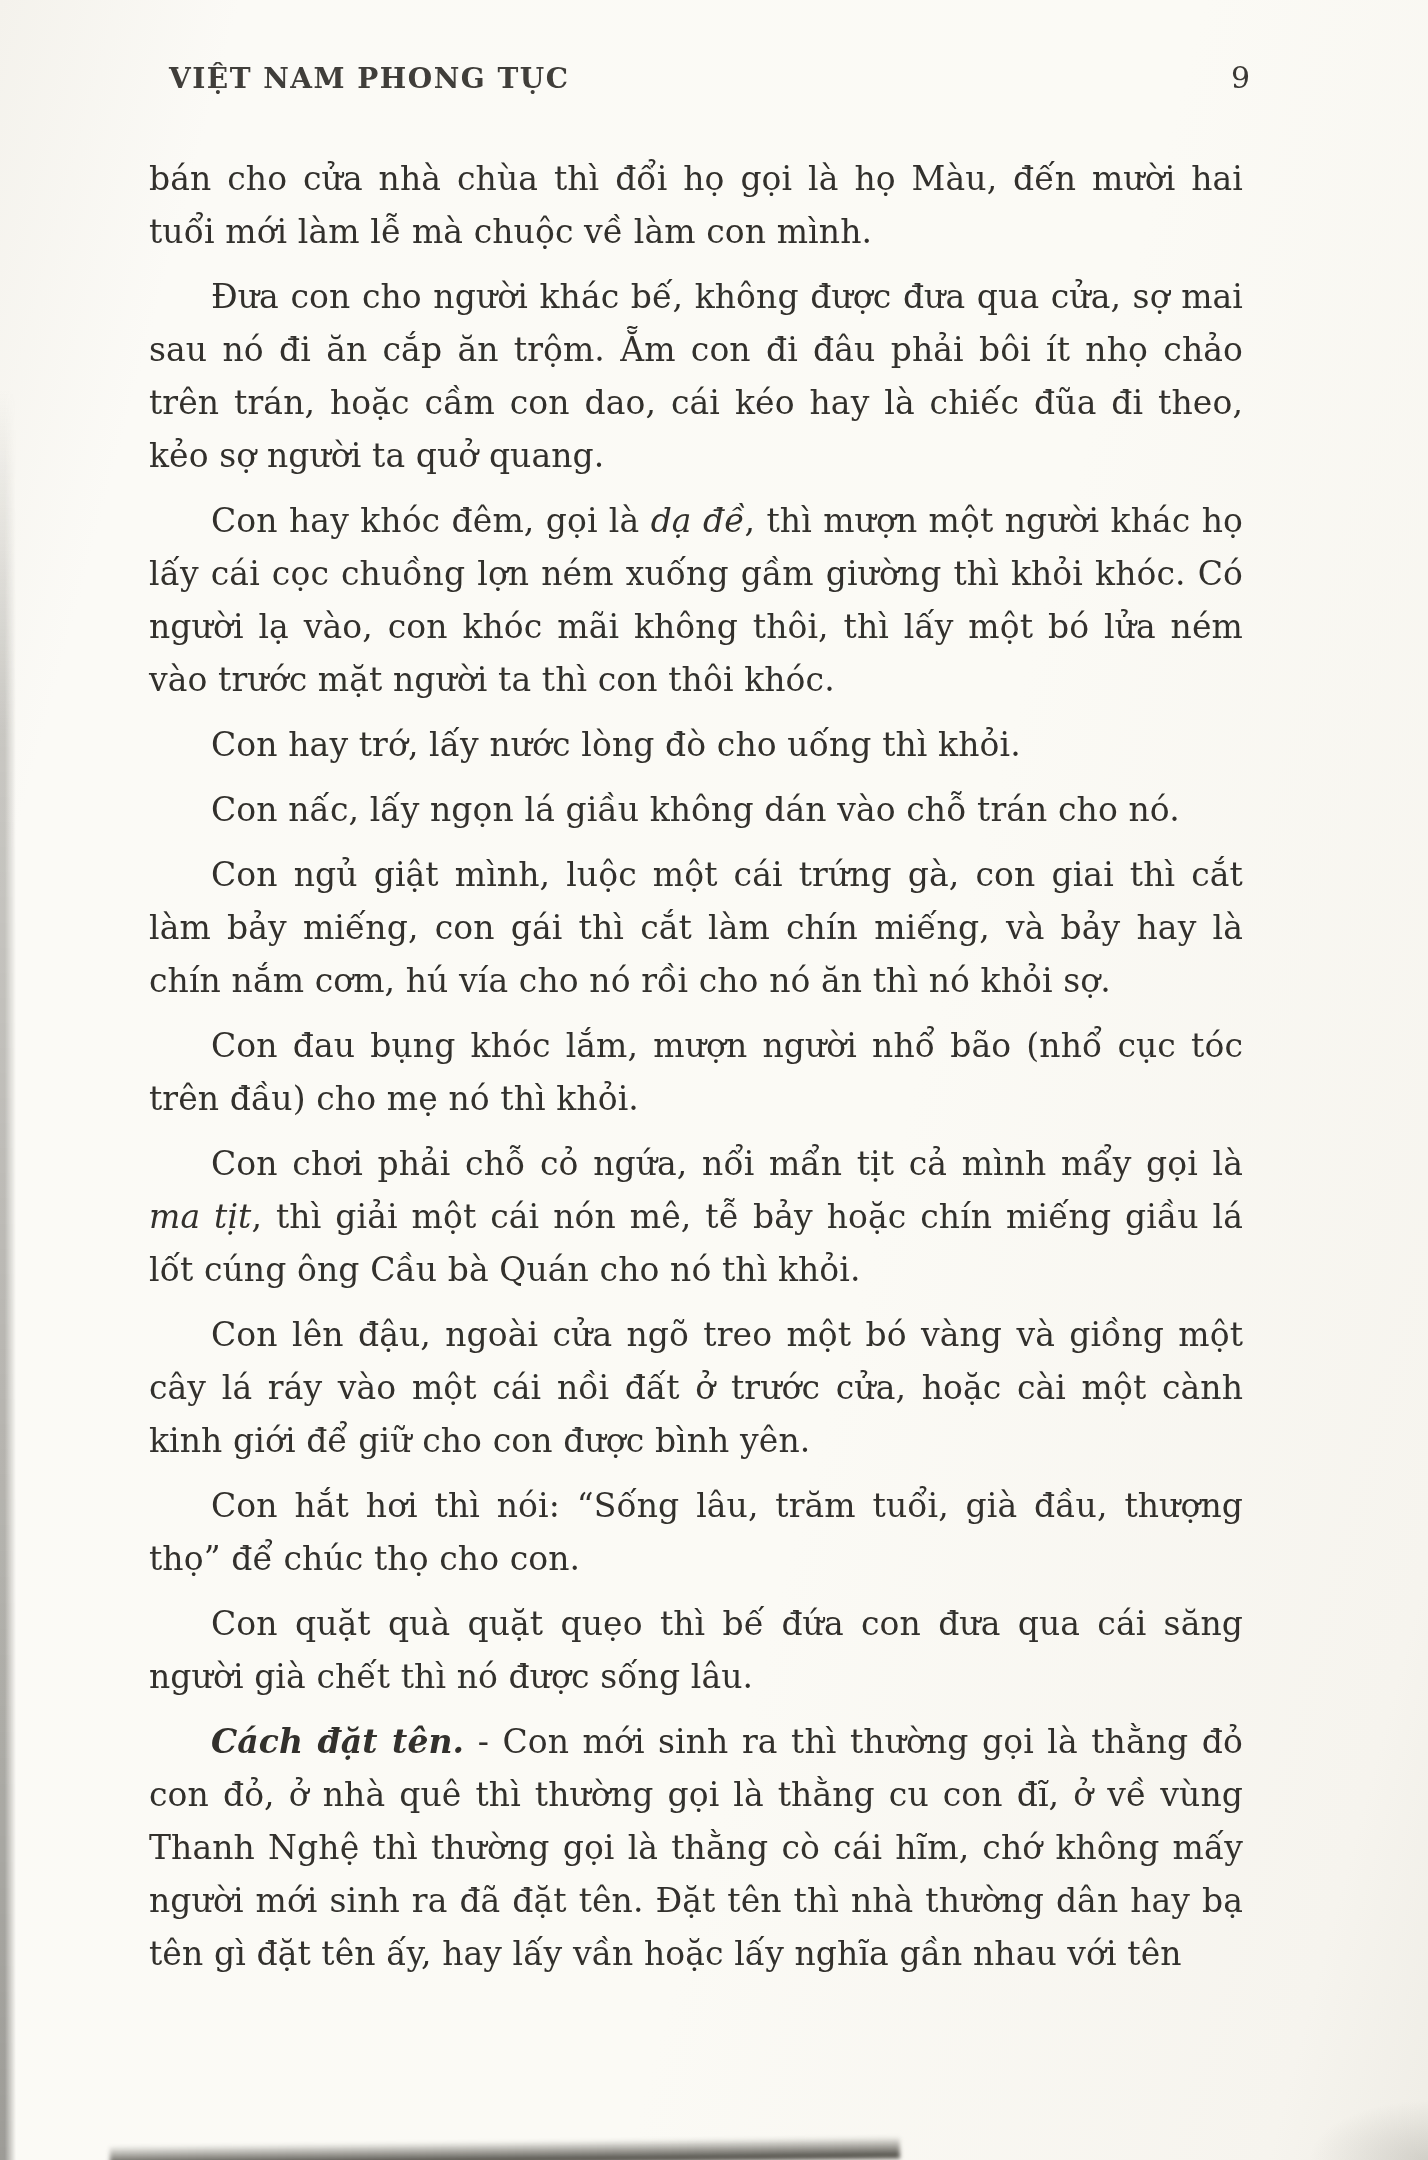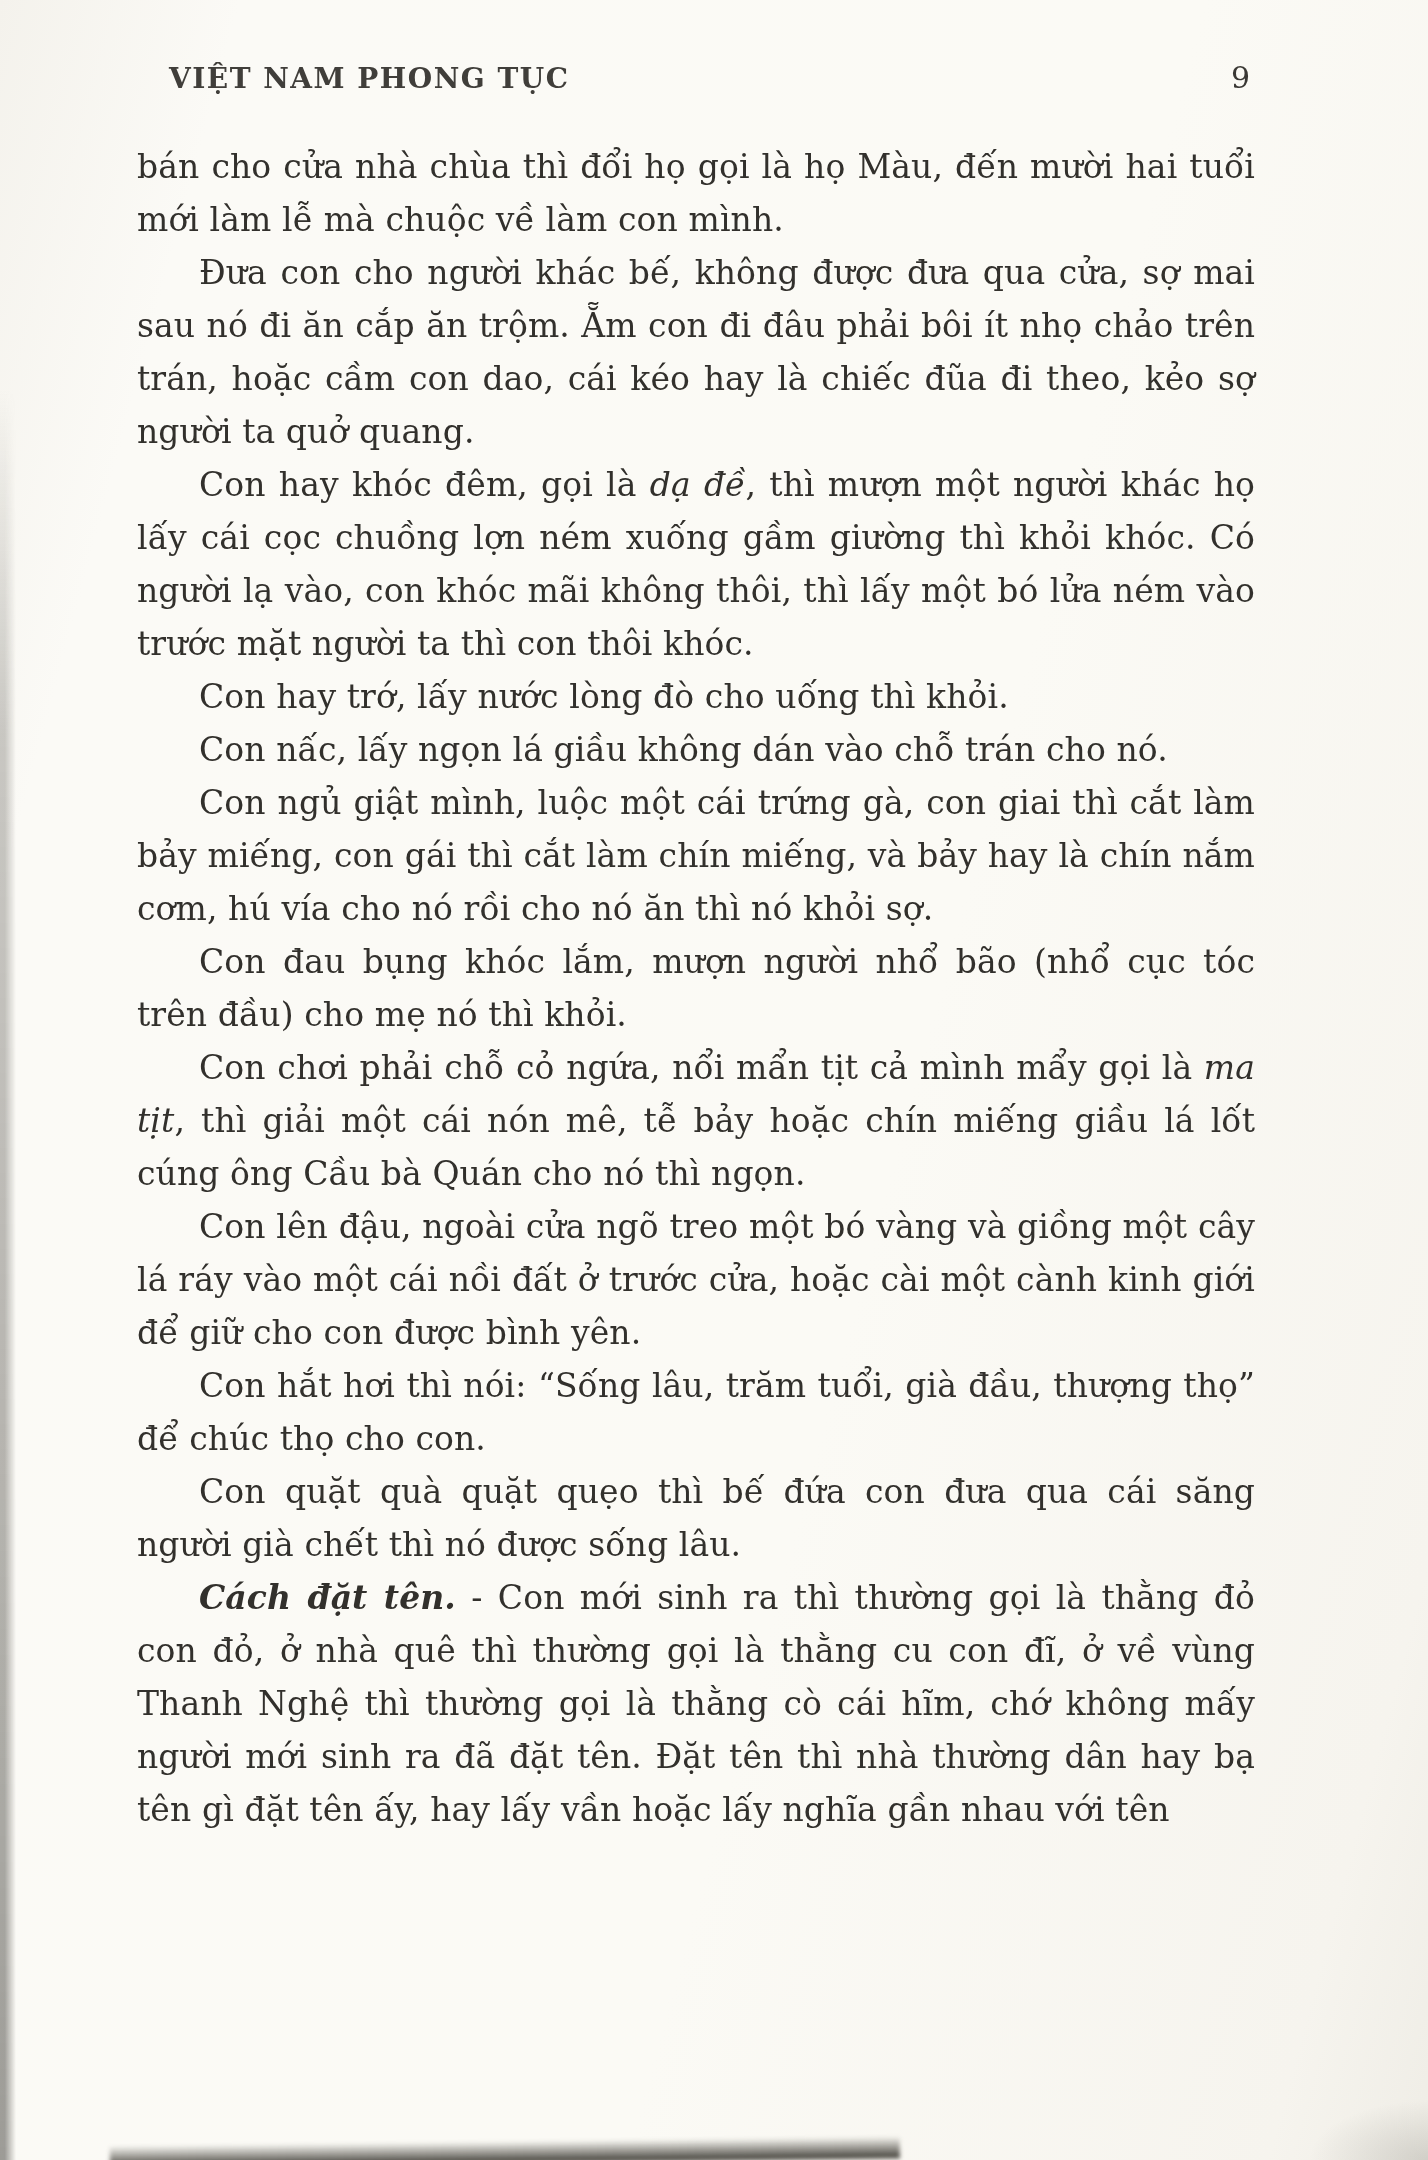--- a/index.html
+++ b/index.html
@@ -66,21 +66,21 @@
     color: #3a3834;
   }
   .body-text {
     padding: 45px 173px 0 137px;
     font-size: 33px;
     line-height: 53px;
     text-align: justify;
     letter-spacing: 0.1px;
   }
   .para {
-    margin: 0;
+    margin: 12px;
   }
   .para.indent {
     text-indent: 62px;
   }
   .seg-italic { font-style: italic; }
   .seg-bold { font-weight: bold; font-style: italic; }
 </style>
 </head>
 <body>
 
@@ -94,21 +94,21 @@
   </div>
 
   <div class="body-text">
       <p class="para"><span>bán cho cửa nhà chùa thì đổi họ gọi là họ Màu, đến mười hai tuổi mới làm lễ mà chuộc về làm con mình.</span></p>
       <p class="para indent"><span>Đưa con cho người khác bế, không được đưa qua cửa, sợ mai sau nó đi ăn cắp ăn trộm. Ẵm con đi đâu phải bôi ít nhọ chảo trên trán, hoặc cầm con dao, cái kéo hay là chiếc đũa đi theo, kẻo sợ người ta quở quang.</span></p>
       <p class="para indent"><span>Con hay khóc đêm, gọi là </span><span class="seg-italic">dạ đề</span><span>, thì mượn một người khác họ lấy cái cọc chuồng lợn ném xuống gầm giường thì khỏi khóc. Có người lạ vào, con khóc mãi không thôi, thì lấy một bó lửa ném vào trước mặt người ta thì con thôi khóc.</span></p>
       <p class="para indent"><span>Con hay trớ, lấy nước lòng đò cho uống thì khỏi.</span></p>
       <p class="para indent"><span>Con nấc, lấy ngọn lá giầu không dán vào chỗ trán cho nó.</span></p>
       <p class="para indent"><span>Con ngủ giật mình, luộc một cái trứng gà, con giai thì cắt làm bảy miếng, con gái thì cắt làm chín miếng, và bảy hay là chín nắm cơm, hú vía cho nó rồi cho nó ăn thì nó khỏi sợ.</span></p>
       <p class="para indent"><span>Con đau bụng khóc lắm, mượn người nhổ bão (nhổ cục tóc trên đầu) cho mẹ nó thì khỏi.</span></p>
-      <p class="para indent"><span>Con chơi phải chỗ cỏ ngứa, nổi mẩn tịt cả mình mẩy gọi là </span><span class="seg-italic">ma tịt</span><span>, thì giải một cái nón mê, tễ bảy hoặc chín miếng giầu lá lốt cúng ông Cầu bà Quán cho nó thì ngọn.</span></p>
+      <p class="para indent"><span>Con chơi phải chỗ cỏ ngứa, nổi mẩn tịt cả mình mẩy gọi là </span><span class="seg-italic">ma tịt</span><span>, thì giải một cái nón mê, tễ bảy hoặc chín miếng giầu lá lốt cúng ông Cầu bà Quán cho nó thì khỏi.</span></p>
       <p class="para indent"><span>Con lên đậu, ngoài cửa ngõ treo một bó vàng và giồng một cây lá ráy vào một cái nồi đất ở trước cửa, hoặc cài một cành kinh giới để giữ cho con được bình yên.</span></p>
       <p class="para indent"><span>Con hắt hơi thì nói: “Sống lâu, trăm tuổi, già đầu, thượng thọ” để chúc thọ cho con.</span></p>
       <p class="para indent"><span>Con quặt quà quặt quẹo thì bế đứa con đưa qua cái săng người già chết thì nó được sống lâu.</span></p>
       <p class="para indent"><span class="seg-bold">Cách đặt tên.</span><span> - Con mới sinh ra thì thường gọi là thằng đỏ con đỏ, ở nhà quê thì thường gọi là thằng cu con đĩ, ở về vùng Thanh Nghệ thì thường gọi là thằng cò cái hĩm, chớ không mấy người mới sinh ra đã đặt tên. Đặt tên thì nhà thường dân hay bạ tên gì đặt tên ấy, hay lấy vần hoặc lấy nghĩa gần nhau với tên</span></p>
     </div>
 
   <div class="bottom-shadow"></div>
 </div>
 
 </body></html>

